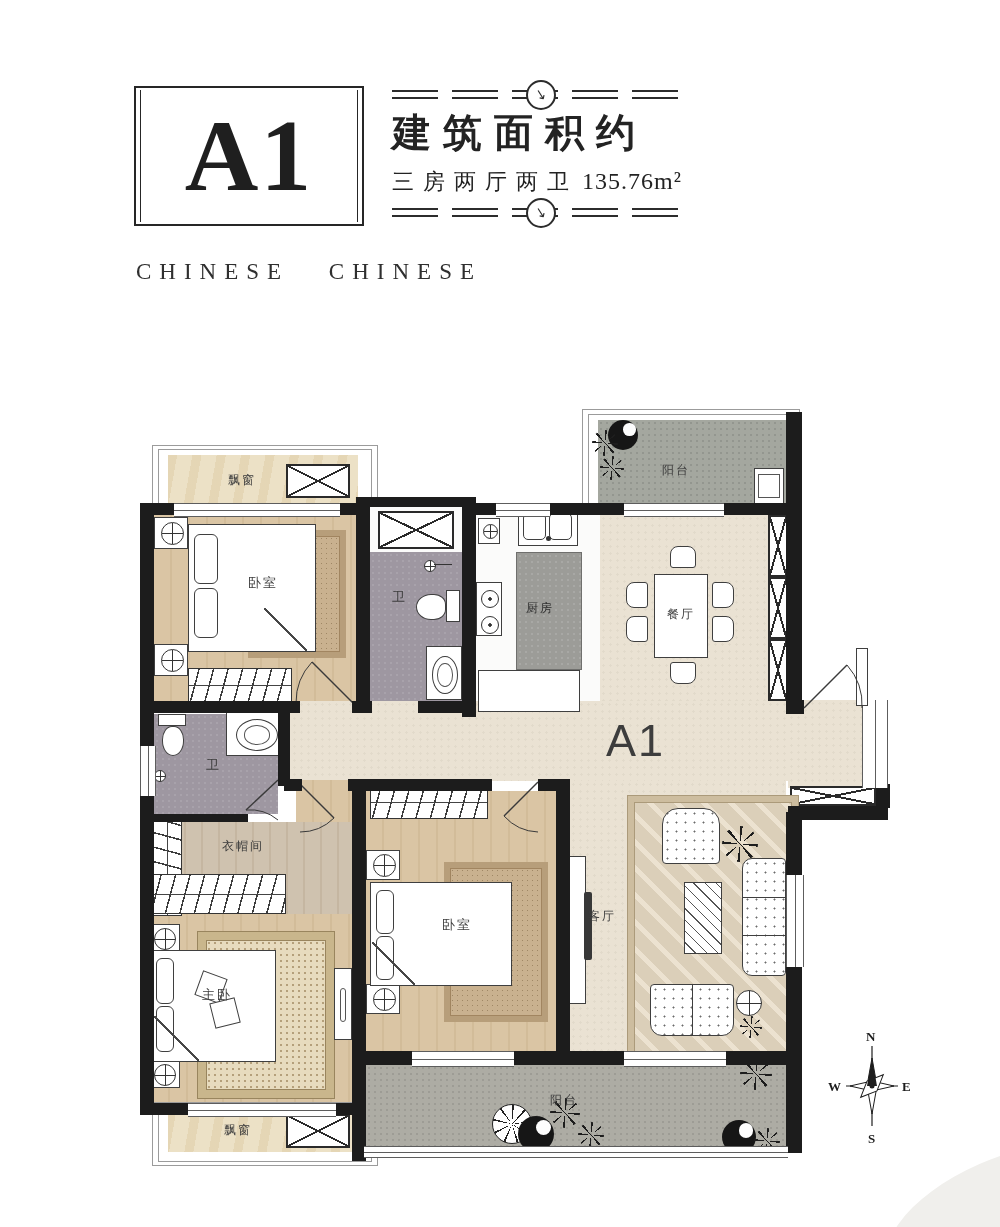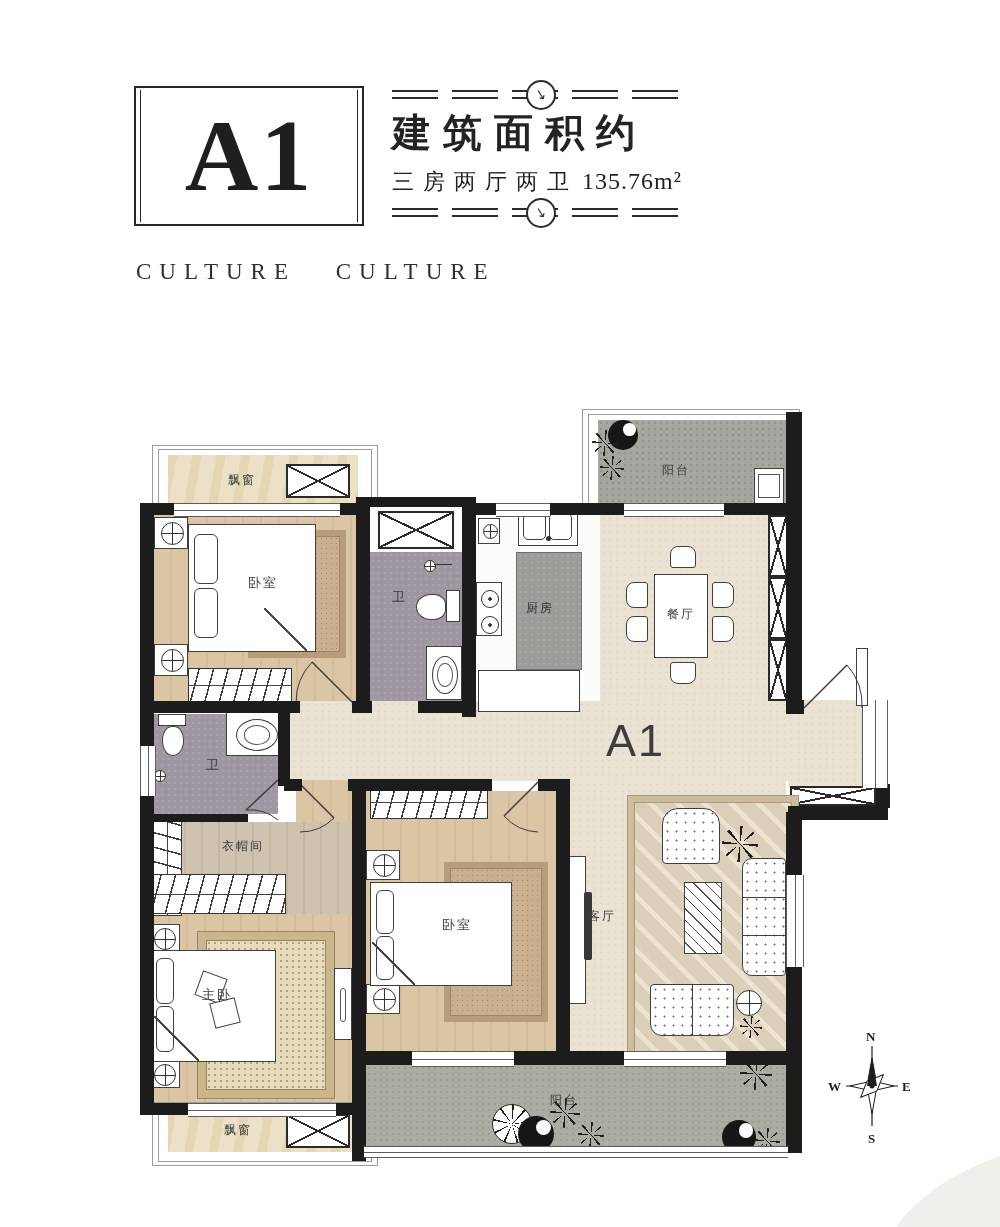--- a/index.html
+++ b/index.html
@@ -102,21 +102,21 @@
   <span class="cn">三房两厅两卫</span>
   <span class="num">135.76m²</span>
 </div>
 <div class="abs rule" style="top:206px">
   <div class="ln t"></div>
   <div class="ln b"></div>
   <div class="circ">
       <i>↓</i>
     </div>
 </div>
-<div class="abs tagline">CULTURE CULTURE</div>
+<div class="abs tagline">CHINESE CHINESE</div>
 
 <div class="frame" style="left:152px;top:445px;width:224px;height:66px"></div>
 <div class="frame" style="left:158px;top:449px;width:212px;height:58px"></div>
 <div class="floor f-bay" style="left:168px;top:455px;width:190px;height:50px"></div>
 <div class="floor f-wood" style="left:154px;top:515px;width:202px;height:188px"></div>
 <div class="floor f-white" style="left:370px;top:507px;width:92px;height:45px"></div>
 <div class="floor f-bath" style="left:370px;top:552px;width:92px;height:151px"></div>
 <div class="floor f-white" style="left:476px;top:515px;width:124px;height:190px"></div>
 <div class="frame" style="left:582px;top:409px;width:216px;height:102px"></div>
 <div class="frame" style="left:588px;top:414px;width:204px;height:94px"></div>

